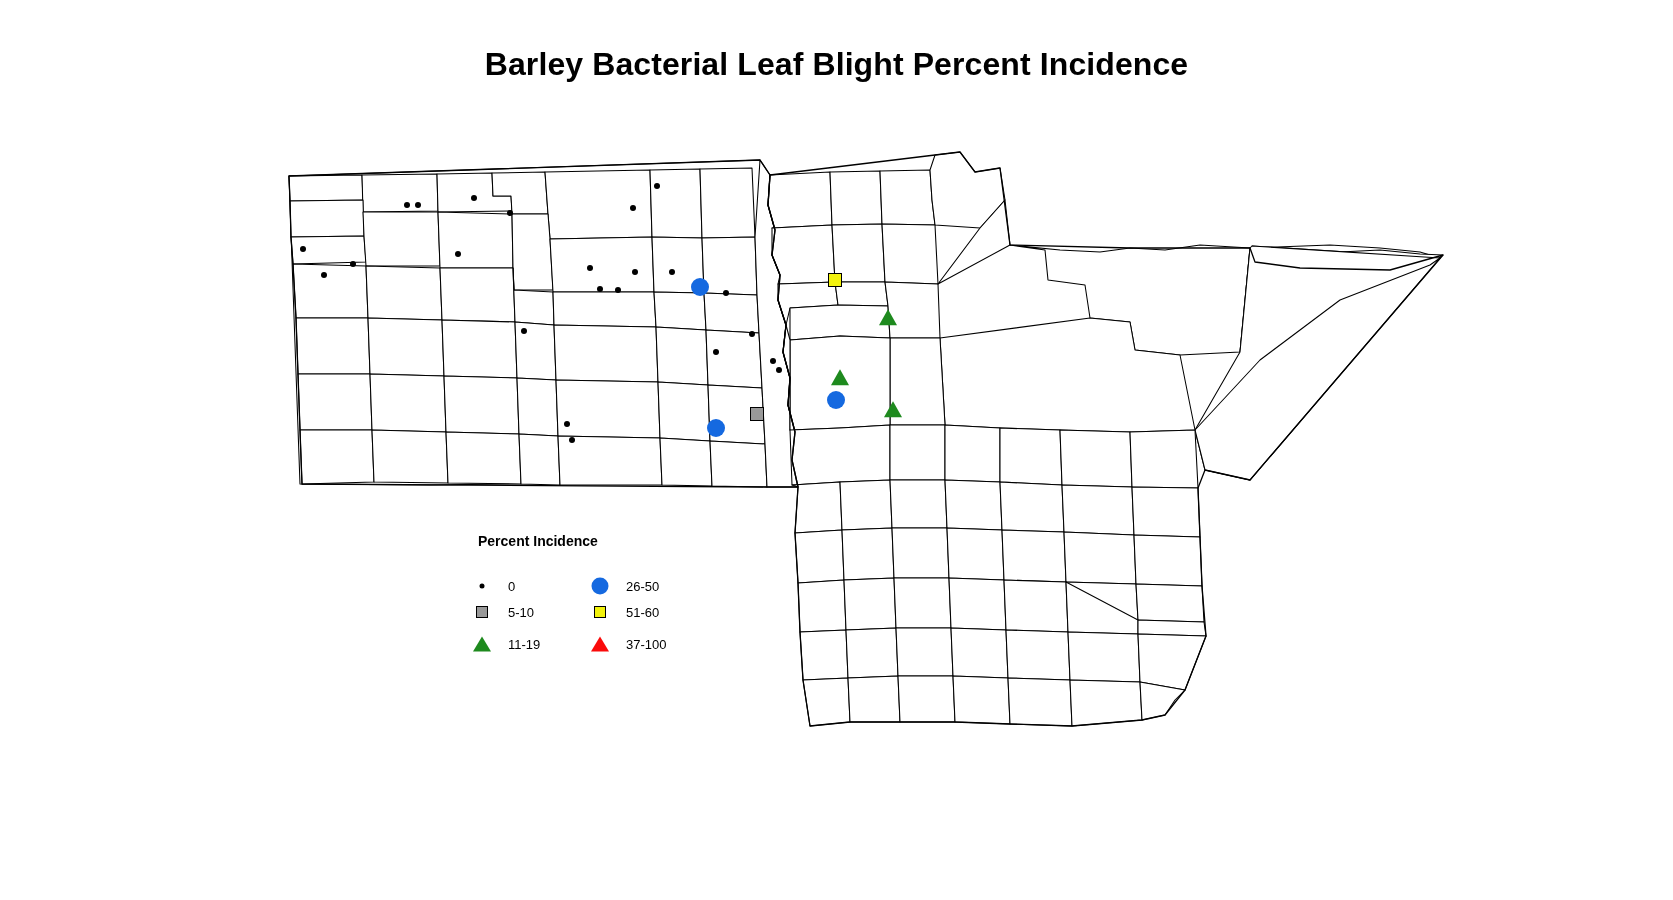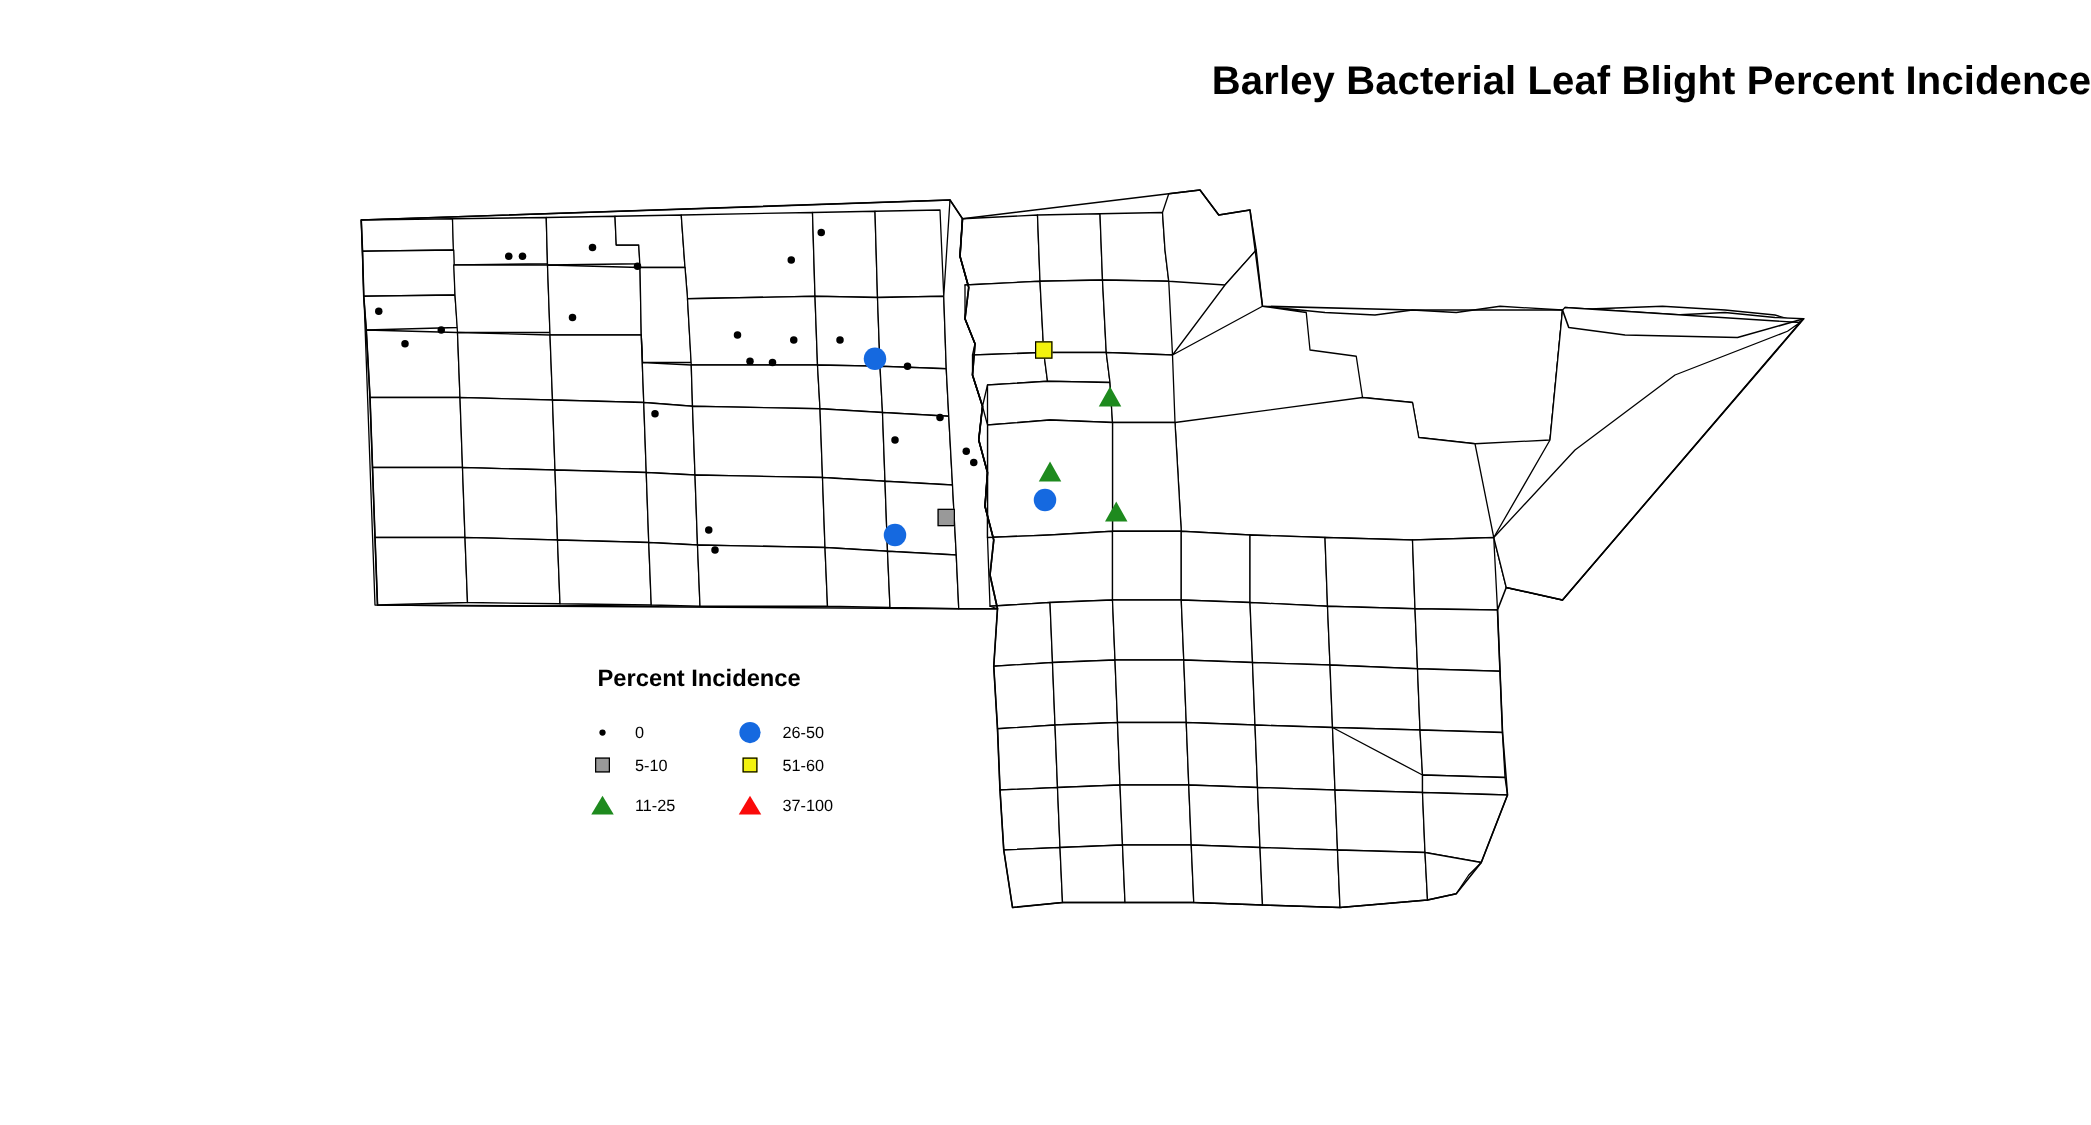--- a/index.html
+++ b/index.html
@@ -5,40 +5,40 @@
 <style>
   html,body{margin:0;padding:0;background:#ffffff;}
   body{
     width:1673px;height:900px;position:relative;overflow:hidden;
     font-family:"Liberation Sans", sans-serif;color:#000;
   }
   #page{position:absolute;inset:0;}
 
   .title{
     position:absolute;top:46px;left:0;width:100%;
-    text-align:right;font-size:32px;font-weight:bold;
+    text-align:center;font-size:32px;font-weight:bold;
     letter-spacing:0.1px;
   }
   .subtitle{
     position:absolute;top:110px;left:0;width:100%;
     text-align:center;font-size:18px;font-weight:bold;
   }
 
   .map-wrap{position:absolute;left:0;top:0;width:1673px;height:900px;}
   svg.map{display:block;width:1673px;height:900px;}
 
   .county{fill:#ffffff;stroke:#000000;stroke-width:1.05;
           stroke-linejoin:round;stroke-linecap:round;vector-effect:non-scaling-stroke;}
   .stateline{fill:none;stroke:#000000;stroke-width:1.3;
           stroke-linejoin:round;stroke-linecap:round;}
 
   
   .legend{position:absolute;left:470px;top:533px;width:260px;height:130px;}
   .legend-title{
-    position:absolute;left:8px;top:0px;font-size:19px;font-weight:bold;
+    position:absolute;left:8px;top:0px;font-size:14px;font-weight:bold;
     white-space:nowrap;
   }
   .legend-row{position:absolute;height:26px;}
   .legend-label{
     position:absolute;left:38px;top:50%;transform:translateY(-50%);
     font-size:13px;white-space:nowrap;
   }
   .sym{position:absolute;left:0;top:50%;transform:translateY(-50%);
        width:24px;height:24px;}
   .sym-inner{position:absolute;left:50%;top:50%;transform:translate(-50%,-50%);}
@@ -266,21 +266,21 @@
         <div class="legend-row" style="left: 0px; top: 66px;">
           <span class="sym">
             <span class="sym-inner sym-sq" style="background: rgb(153, 153, 153);"></span>
           </span>
           <span class="legend-label">5-10</span>
         </div>
         <div class="legend-row" style="left: 0px; top: 98px;">
           <span class="sym">
             <span class="sym-inner sym-tri" style="border-bottom: 15px solid rgb(30, 138, 30);"></span>
           </span>
-          <span class="legend-label">11-25</span>
+          <span class="legend-label">11-19</span>
         </div>
         <div class="legend-row" style="left: 118px; top: 40px;">
           <span class="sym">
             <span class="sym-inner sym-circ" style="background: rgb(21, 105, 224);"></span>
           </span>
           <span class="legend-label">26-50</span>
         </div>
         <div class="legend-row" style="left: 118px; top: 66px;">
           <span class="sym">
             <span class="sym-inner sym-sq" style="background: rgb(242, 242, 13);"></span>

